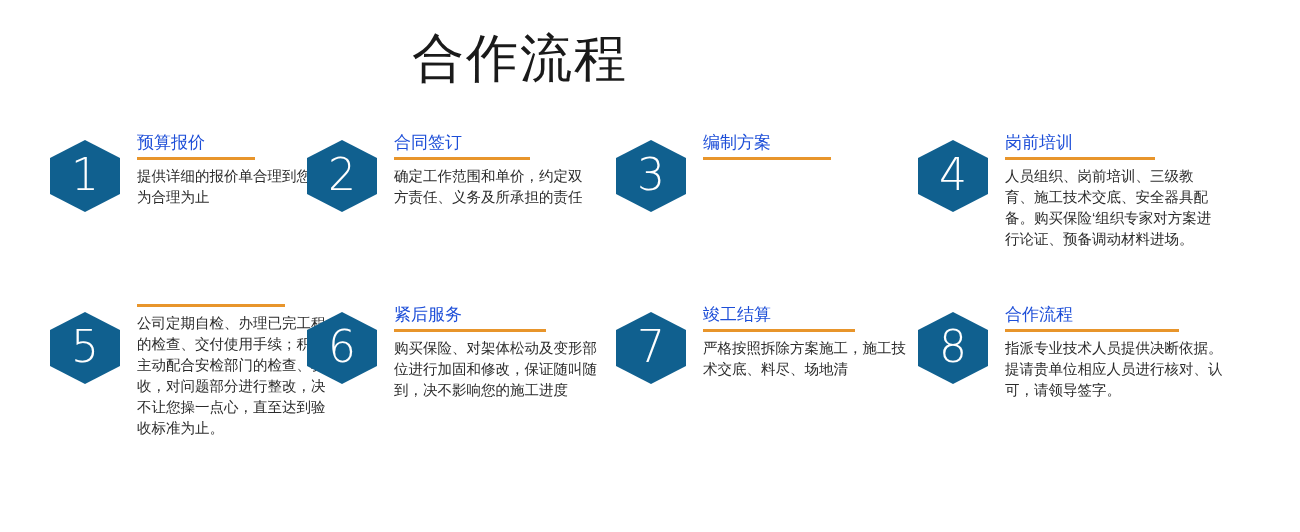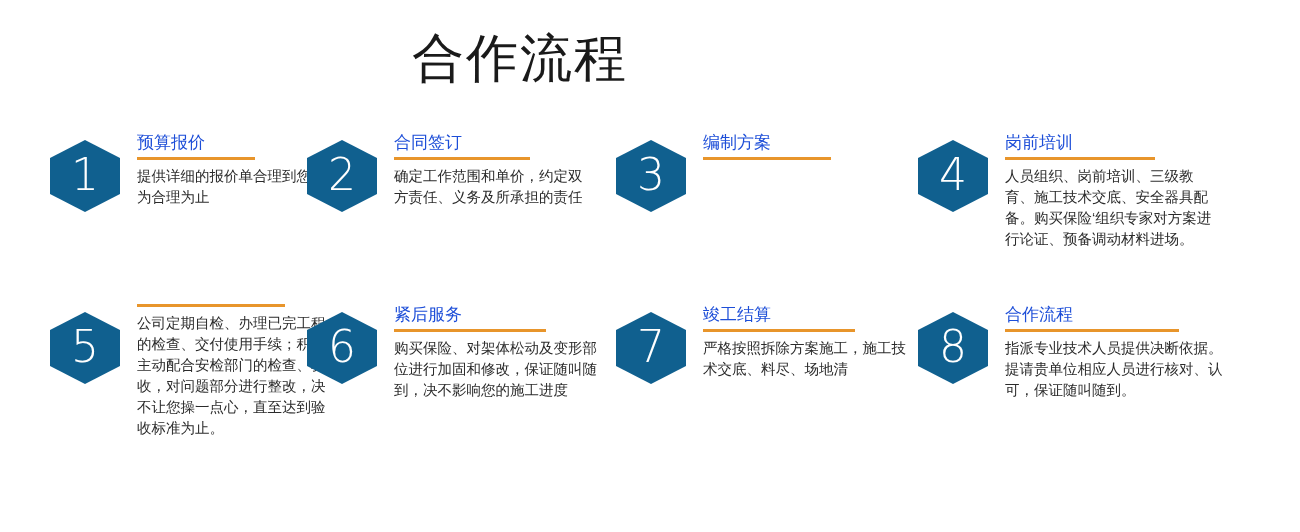--- a/index.html
+++ b/index.html
@@ -212,19 +212,19 @@
       </div>
     </div>
 
     <div class="step col-4">
       <div class="hexagon">
         <span class="hex-num">8</span>
       </div>
       <div class="step-body">
         <div class="step-title">合作流程</div>
         <div class="step-rule"></div>
-        <div class="step-desc">指派专业技术人员提供决断依据。提请贵单位相应人员进行核对、认可，保证随叫随到。</div>
+        <div class="step-desc">指派专业技术人员提供决断依据。提请贵单位相应人员进行核对、认可，请领导签字。</div>
       </div>
     </div>
 
   </div>
 
 </div>
 
 </body></html>

